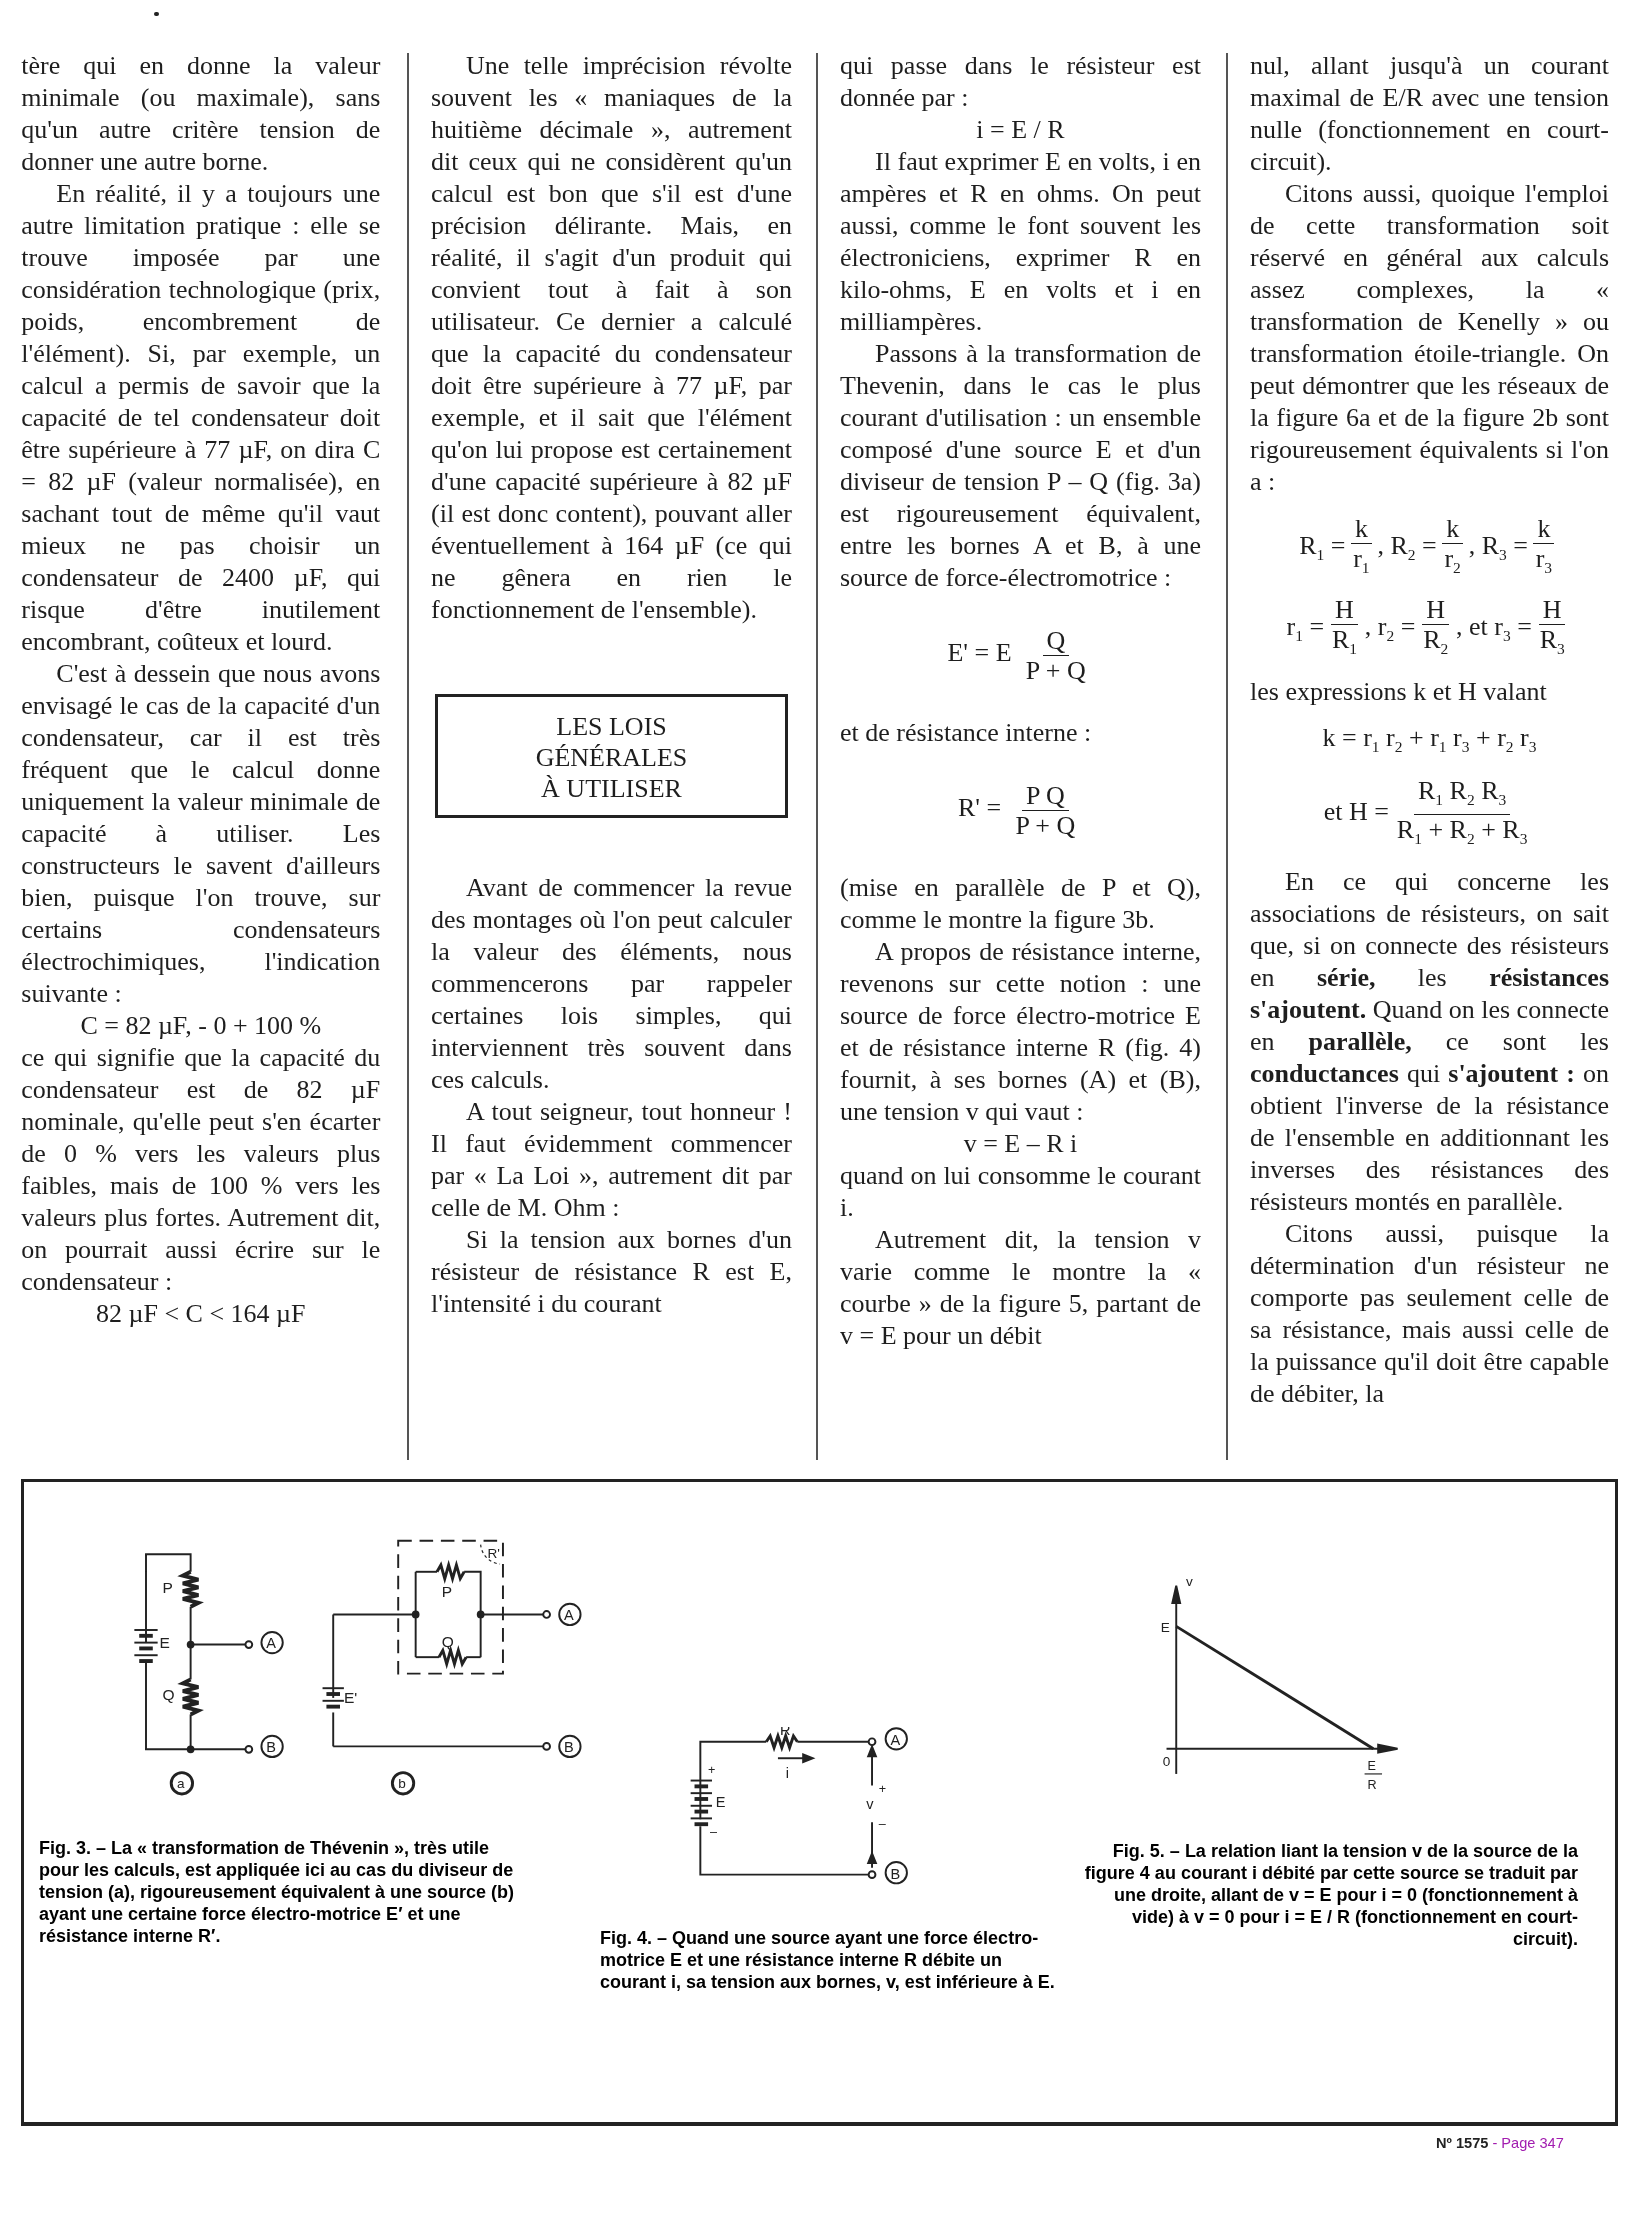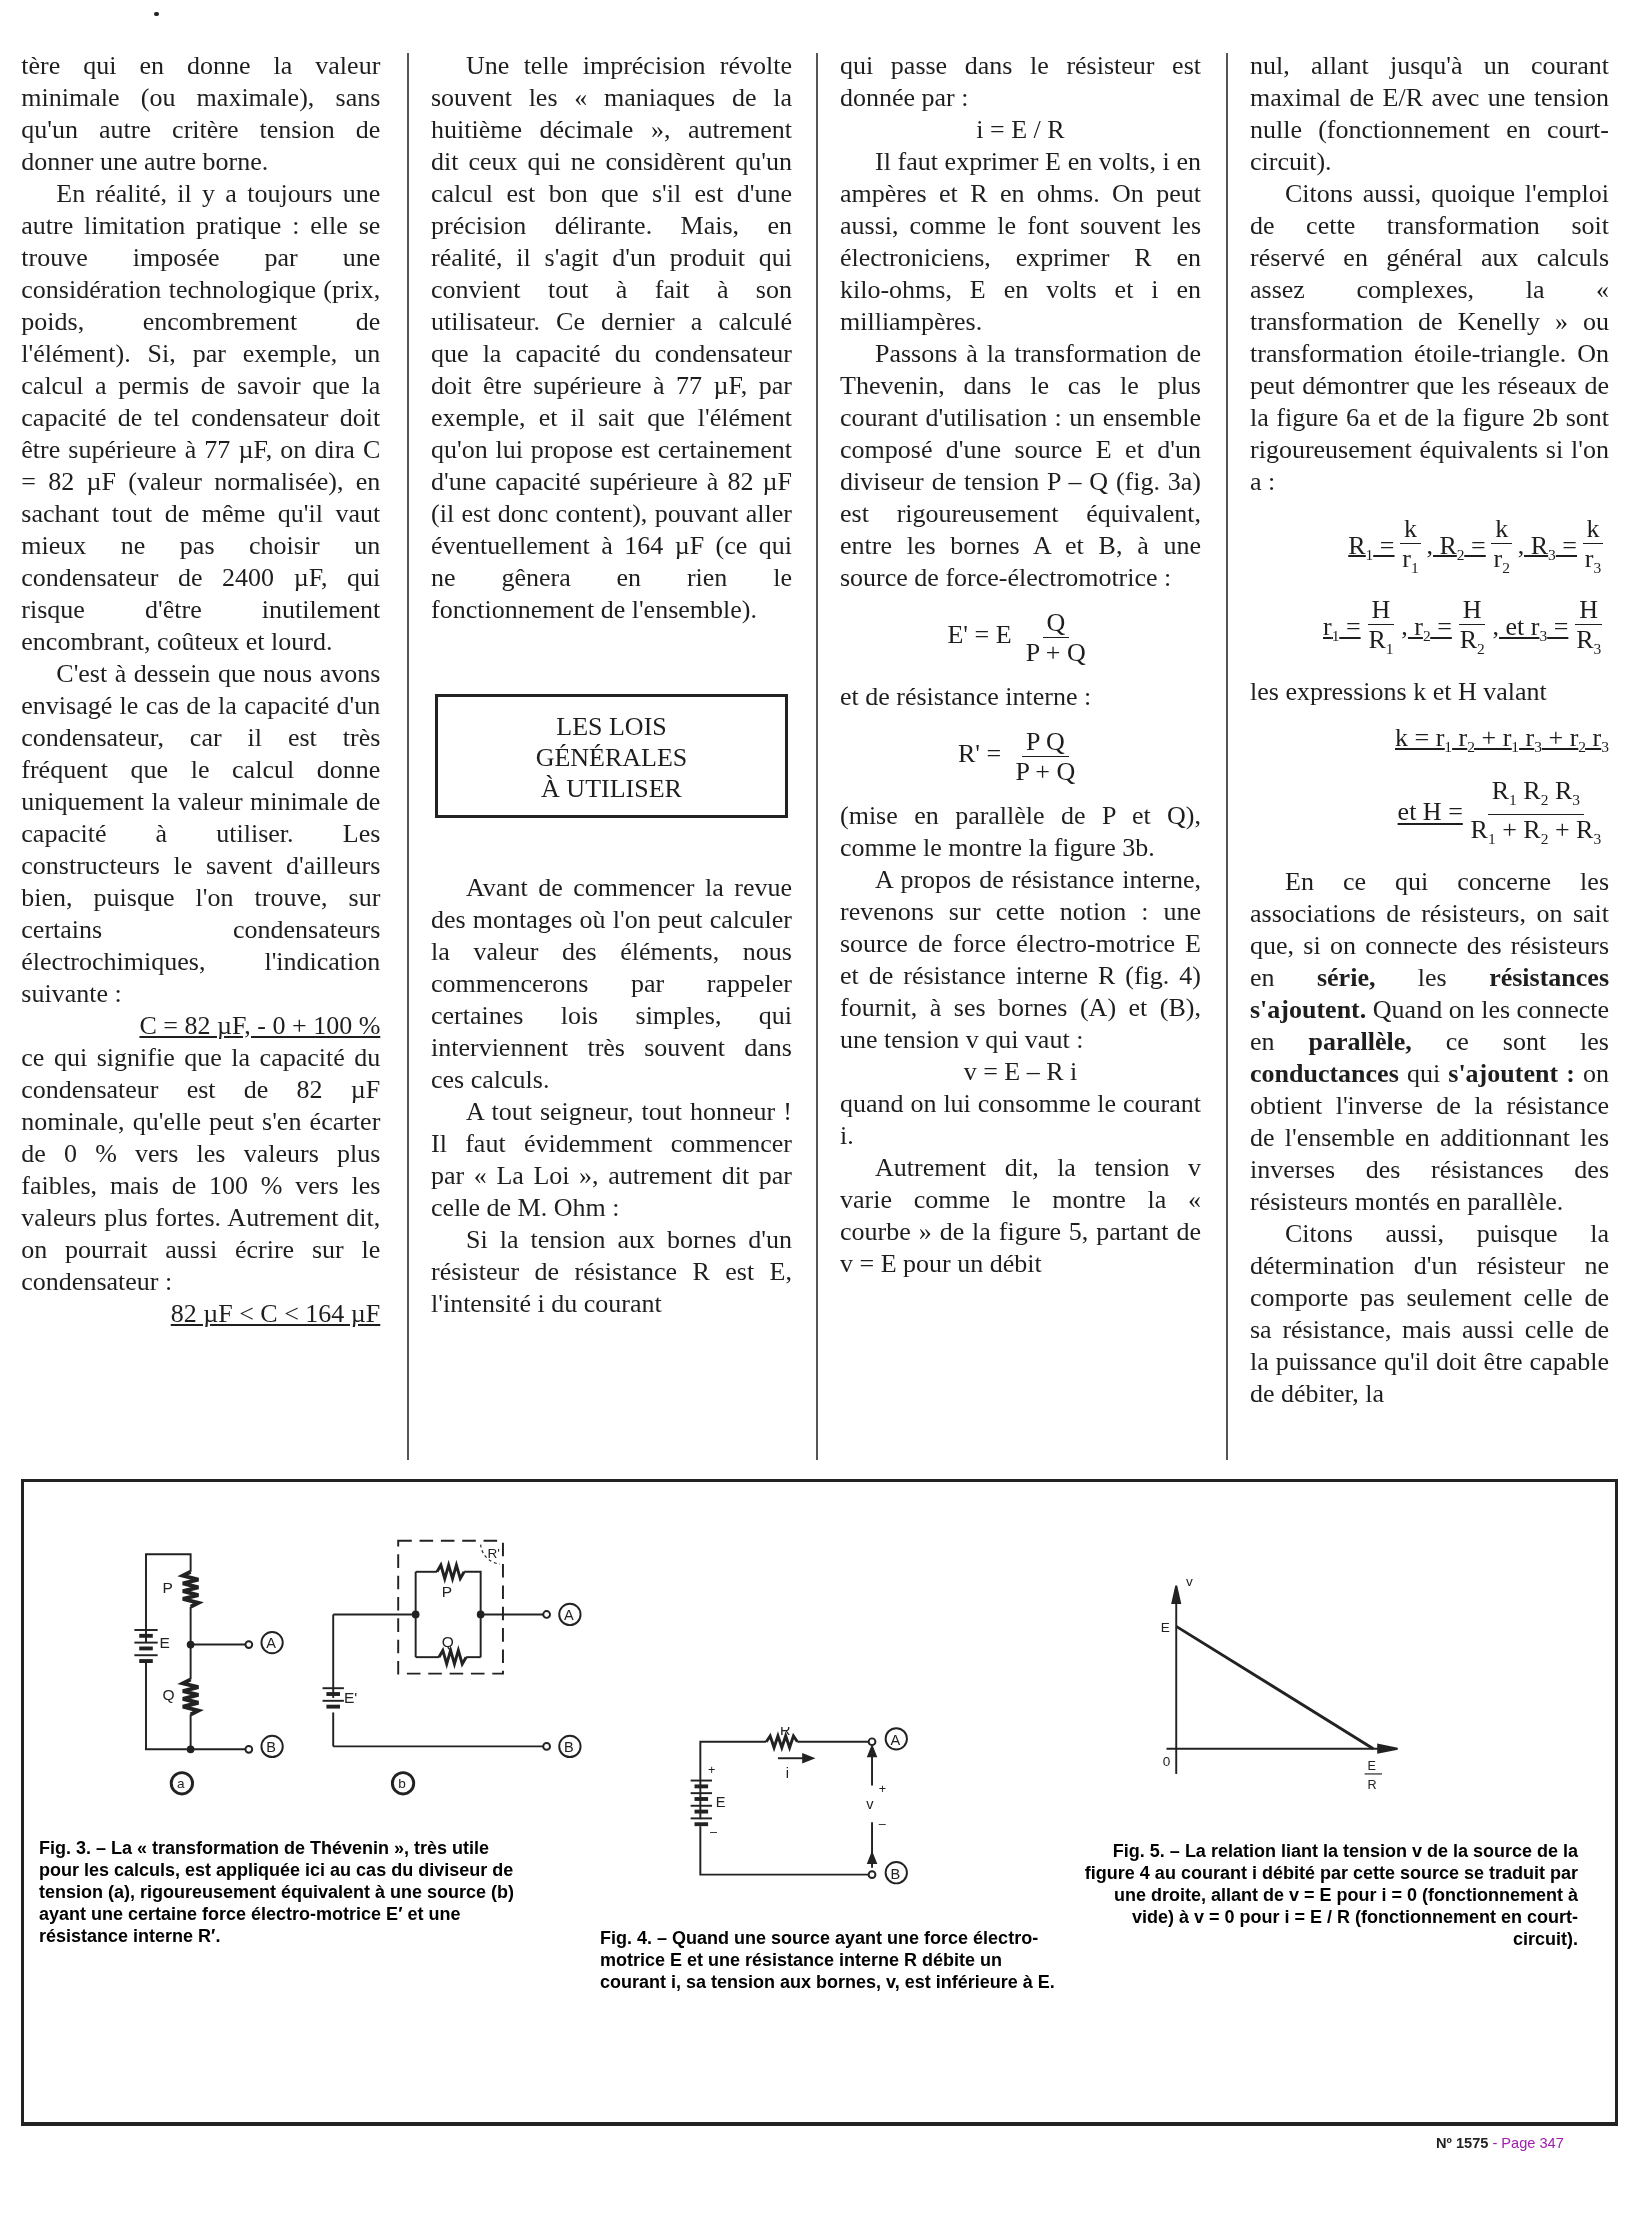--- a/index.html
+++ b/index.html
@@ -6,22 +6,22 @@
   body { width: 1646px; height: 2220px; position: relative; overflow: hidden; color: #1e1e1e; }
   .page { position: absolute; left: 0; top: 0; width: 1646px; height: 2220px; }
   .col { position: absolute; font-family: "Liberation Serif", serif; font-size: 26px; line-height: 32px; text-align: justify; }
   .col p { margin: 0; }
   .col .ind { text-indent: 35px; }
   .c1 { left: 21.3px; top: 50px; width: 359px; }
   .c2 { left: 431px; top: 50px; width: 361px; }
   .c3 { left: 840px; top: 50px; width: 361px; }
   .c4 { left: 1250px; top: 50px; width: 359px; }
   .rule { position: absolute; width: 1.9px; background: #555; }
-  .eq { text-align: right; margin: 13.6px 0 13.6px 0; white-space: nowrap; text-decoration: underline; }
-  .eqc { text-align: center; margin: 14px 0; white-space: nowrap; }
+  .eq { text-align: center; margin: 13.6px 0 13.6px 0; white-space: nowrap; }
+  .eqc { text-align: center; margin: 32px 0; white-space: nowrap; }
   .frac { display: inline-flex; flex-direction: column; align-items: center; vertical-align: middle; margin: 0 3.9px; line-height: 29px; }
   .frac .num { border-bottom: 1.9px solid #1e1e1e; padding: 0 3.9px; }
   .frac .den { padding: 0 3.9px; }
   sub { font-size: 15.5px; vertical-align: -5.8px; }
   b { font-weight: bold; }
   .sectionbox { border: 3.9px solid #222; margin: 68px 3.9px 54px 3.9px; padding: 13.6px 0 11.6px 0; text-align: center; font-weight: normal; font-size: 26px; line-height: 31px; }
   .figframe { position: absolute; left: 21.3px; top: 1479px; width: 1591px; height: 640px; border-left: 3.9px solid #222; border-top: 3.9px solid #222; border-right: 3.9px solid #222; border-bottom: 4.9px solid #222; }
   .cap { position: absolute; font-family: "Liberation Sans", sans-serif; font-weight: bold; font-size: 18px; line-height: 22px; color: #000000; }
   .cap .lbl { font-weight: bold; }
   .footer { position: absolute; left: 1436px; top: 2135px; font-family: "Liberation Sans", sans-serif; font-size: 14.6px; font-weight: bold; color: #222; }

